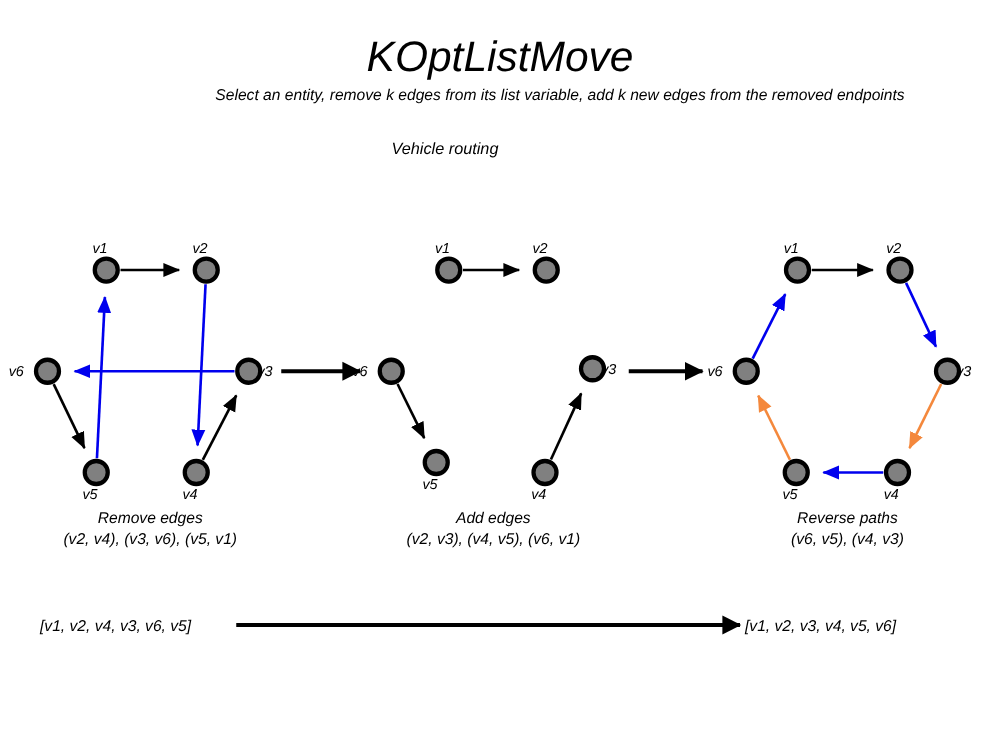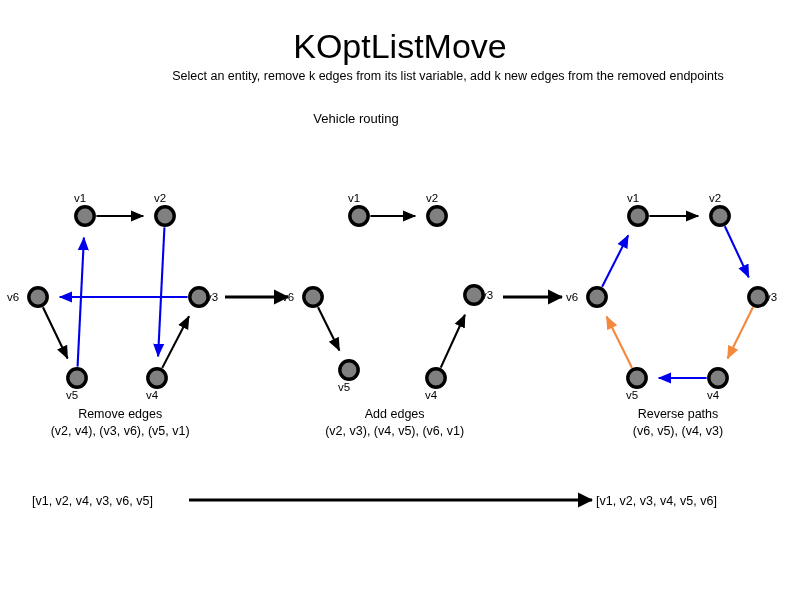--- a/index.html
+++ b/index.html
@@ -3,21 +3,21 @@
 <meta charset="utf-8">
 <style>
   html,body{margin:0;padding:0;background:#ffffff;}
   body{
     width:800px;height:600px;
     font-family:"Liberation Sans", sans-serif;
     color:#000000;
     overflow:hidden;
     position:relative;
   }
-  #stage{position:relative;width:800px;height:600px;}
+  #stage{position:relative;width:800px;height:600px;font-style:italic;}
   #title{
     position:absolute;left:0;top:26px;width:800px;
     text-align:center;font-size:34px;font-weight:400;
     letter-spacing:0px;line-height:40px;
   }
   #subtitle{
     position:absolute;left:0;top:68px;width:800px;
     text-align:center;font-size:12.5px;font-weight:400;line-height:16px;padding-left:48px;
   }
   #domain-label{

